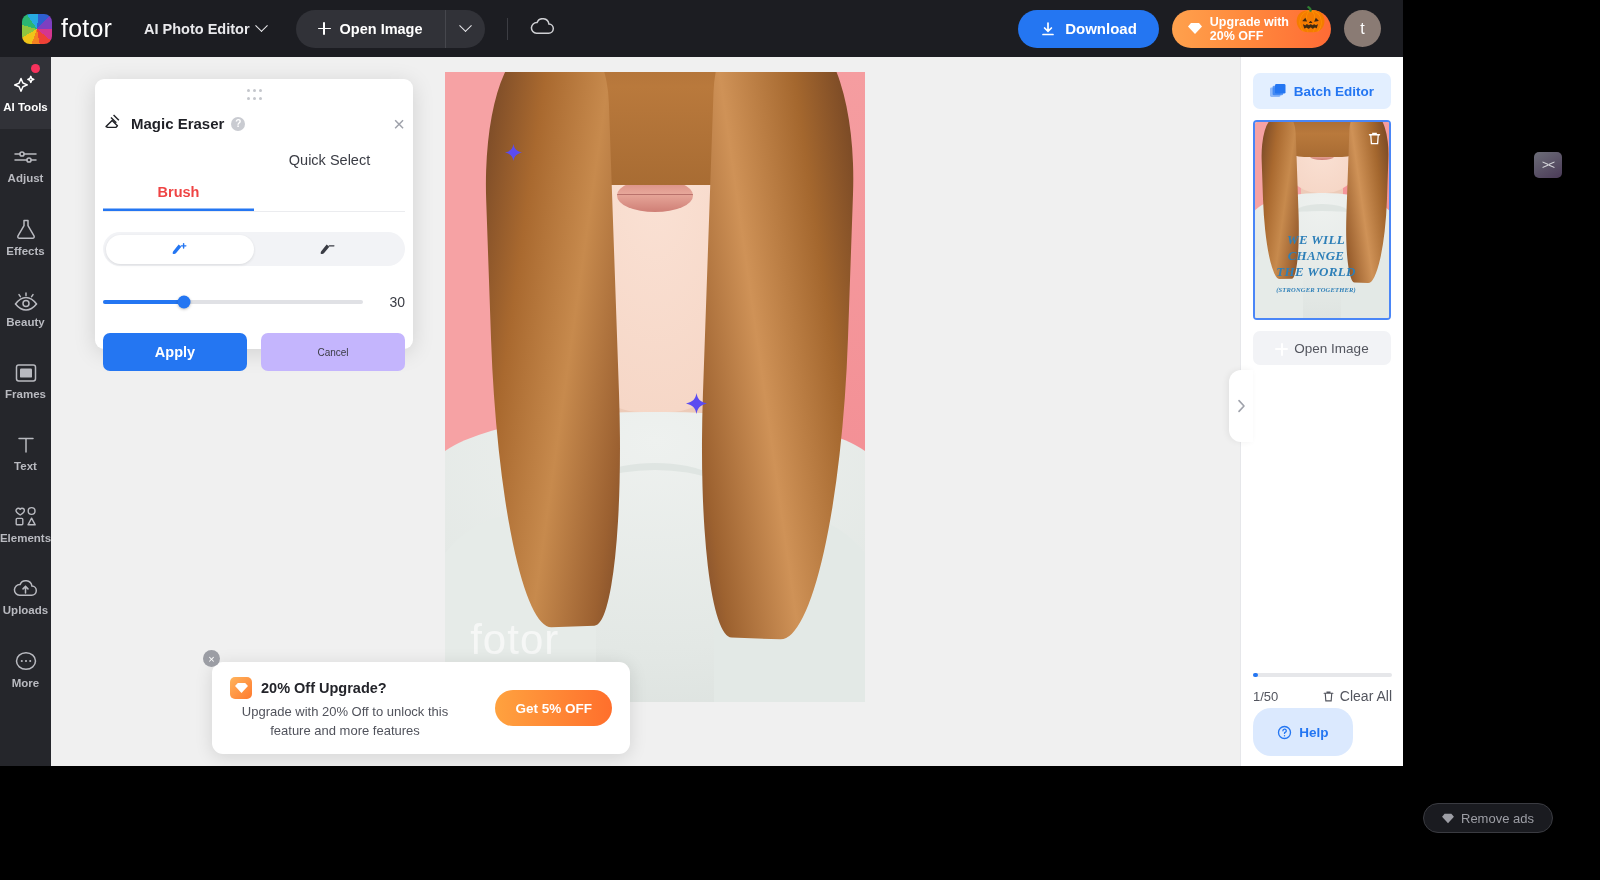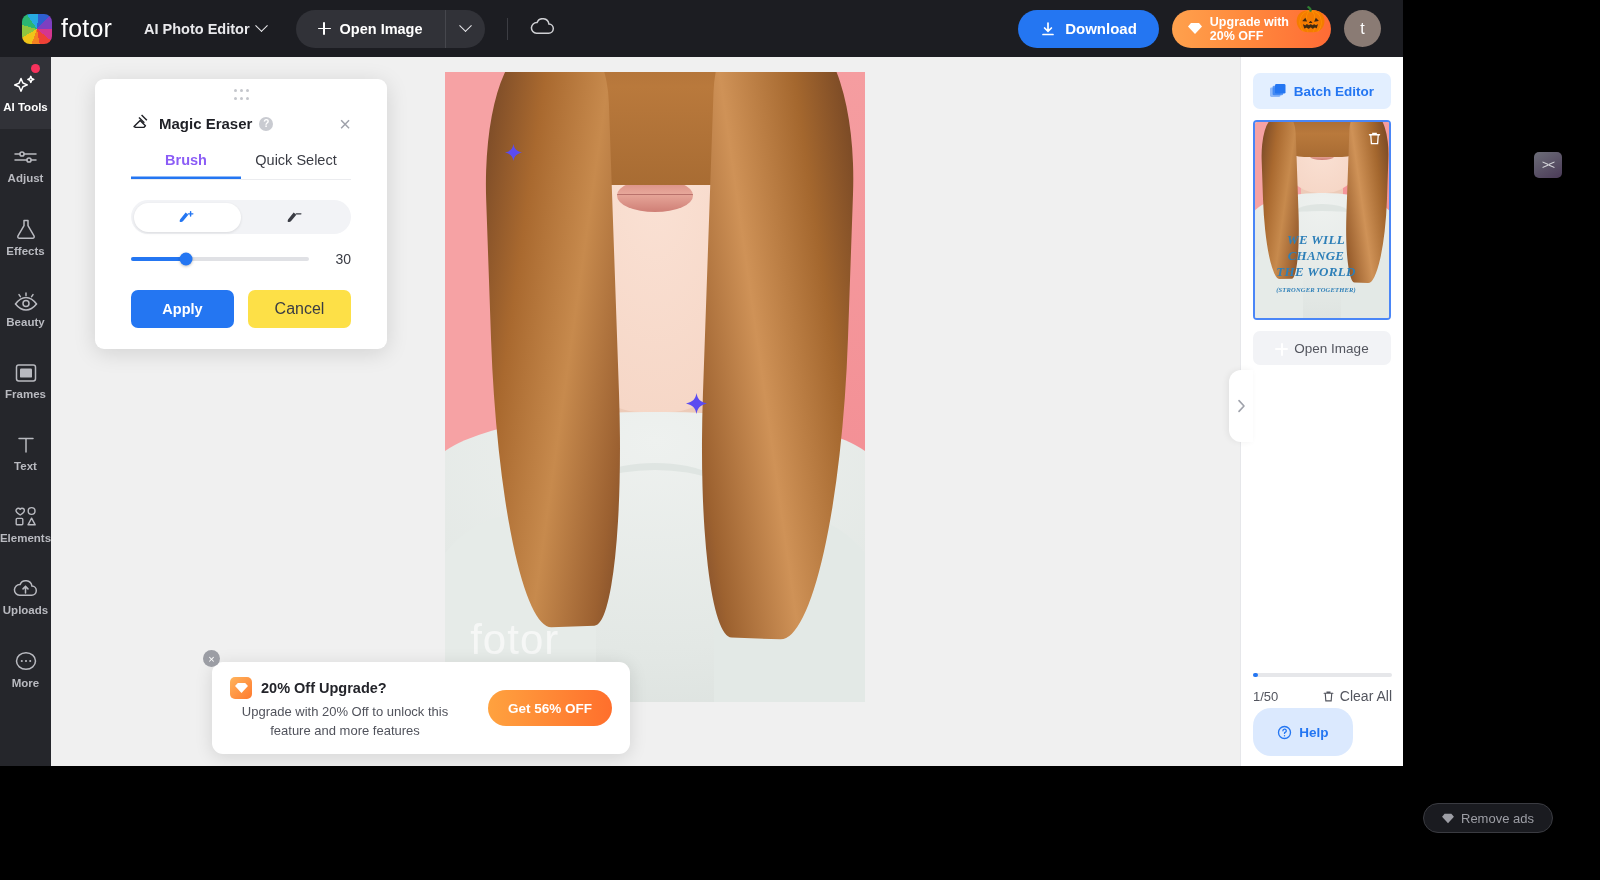--- a/index.html
+++ b/index.html
@@ -164,64 +164,64 @@
     border-radius: 50% 50% 30% 30%;
   }
   .ph-watermark {
     position:absolute; left:6%; bottom:6%; font-size:42px; color: rgba(255,255,255,.62);
     letter-spacing: 1px; pointer-events:none;
   }
   .sparkle { position:absolute; pointer-events:none; }
 
   
   #panel {
-    position: absolute; left: 95px; top: 79px; width: 292px; height: 270px;
+    position: absolute; left: 95px; top: 79px; width: 318px; height: 270px;
     background: #fff; border-radius: 9px;
-    box-shadow: 0 4px 22px rgba(0,0,0,.13); padding: 0 36px;
+    box-shadow: 0 4px 22px rgba(0,0,0,.13); padding: 0 8px;
   }
   .grip { display:flex; justify-content:center; padding-top:10px; gap:3px; }
   .grip i { display:block; width:3px; height:3px; border-radius:50%; background:#c4c6cc; }
   .grip-row { display:flex; gap:3px; }
   .panel-head { display:flex; align-items:center; margin-top:12px; }
   .panel-title { font-size:15px; font-weight:700; color:#1f2026; margin-left:9px; }
   .help-ico {
     width:14px; height:14px; border-radius:50%; background:#c9cbd1; color:#fff;
     font-size:10px; display:flex; align-items:center; justify-content:center;
     margin-left:7px; cursor:pointer; font-weight:700;
   }
   .close-x { margin-left:auto; color:#9fa2ab; font-size:20px; cursor:pointer; line-height:1; }
   .tabs { display:flex; margin-top:17px; border-bottom:1px solid #ebecef; }
   .tab {
     flex:1; text-align:center; padding-bottom:11px; font-size:14.5px;
     color:#3a3c44; cursor:pointer;
   }
-  .tab.active { color:#8b5cf6; font-weight:700; box-shadow: inset 0 -2.5px 0 0 #2476f2; }
+  .tab.active { color:#ef4444; font-weight:700; box-shadow: inset 0 -2.5px 0 0 #2476f2; margin-top: 32px; }
   .seg {
     display:flex; margin-top:20px; background:#f2f3f6; border-radius:20px; height:34px; padding:2.5px;
   }
   .seg-opt {
     flex:1; display:flex; align-items:center; justify-content:center; border-radius:18px; cursor:pointer;
   }
   .seg-opt.on { background:#fff; box-shadow: 0 1px 3px rgba(0,0,0,.1); }
-  .slider-row { display:flex; align-items:center; margin-top:17px; }
+  .slider-row { display:flex; align-items:center; margin-top:28px; }
   .slider { position:relative; flex:1; height:4px; background:#e0e1e5; border-radius:3px; cursor:pointer; }
   .slider-fill { position:absolute; left:0; top:0; height:4px; background:#2476f2; border-radius:3px; width:31%; }
   .slider-knob {
     position:absolute; top:50%; left:31%; width:13px; height:13px; border-radius:50%;
     background:#2476f2; transform: translate(-50%,-50%); box-shadow:0 1px 3px rgba(0,0,0,.25);
   }
   .slider-val { width:42px; text-align:right; font-size:14px; color:#3a3c44; }
   .act-row { display:flex; gap:14px; margin-top:23px; }
   .btn-apply {
     flex:1; height:38px; border-radius:7px; background:#2476f2; color:#fff;
     font-size:14.5px; font-weight:700; display:flex; align-items:center; justify-content:center; cursor:pointer;
   }
   .btn-cancel {
-    flex:1; height:38px; border-radius:7px; background:#fde047; color:#3a3c44;
-    font-size:16px; display:flex; align-items:center; justify-content:center; cursor:pointer;
+    flex:1; height:38px; border-radius:7px; background:#c4b5fd; color:#3a3c44;
+    font-size:10px; display:flex; align-items:center; justify-content:center; cursor:pointer;
   }
 
   
   #promo {
     position:absolute; left:212px; top:662px; width:418px; height:92px;
     background:#fff; border-radius:11px; box-shadow:0 3px 18px rgba(0,0,0,.12);
     display:flex; align-items:center; padding:0 18px;text-align:center;
   }
   #promo-close {
     position:absolute; left:203px; top:650px; width:17px; height:17px; border-radius:50%;
@@ -560,21 +560,21 @@
         <div style="display:flex; align-items:center; gap:9px;">
           <span class="promo-gem">
             <svg width="13" height="12" viewBox="0 0 14 13" fill="#fff">
                 <path d="M3 1h8l3 3.4-7 7.6-7-7.6Z"></path>
               </svg>
           </span>
           <span class="promo-title">20% Off Upgrade?</span>
         </div>
         <div class="promo-sub">Upgrade with 20% Off to unlock this feature and more features</div>
       </div>
-      <div class="promo-cta">Get 56% OFF</div>
+      <div class="promo-cta">Get 5% OFF</div>
     </div>
 
   </div>
 
   <div id="rightpanel">
 
     <div class="rp-expander">
       <svg width="9" height="14" viewBox="0 0 9 14" fill="none" stroke="currentColor" stroke-width="1.6" stroke-linecap="round" stroke-linejoin="round">
         <path d="M2 1.6 7 7l-5 5.4"></path>
       </svg>

